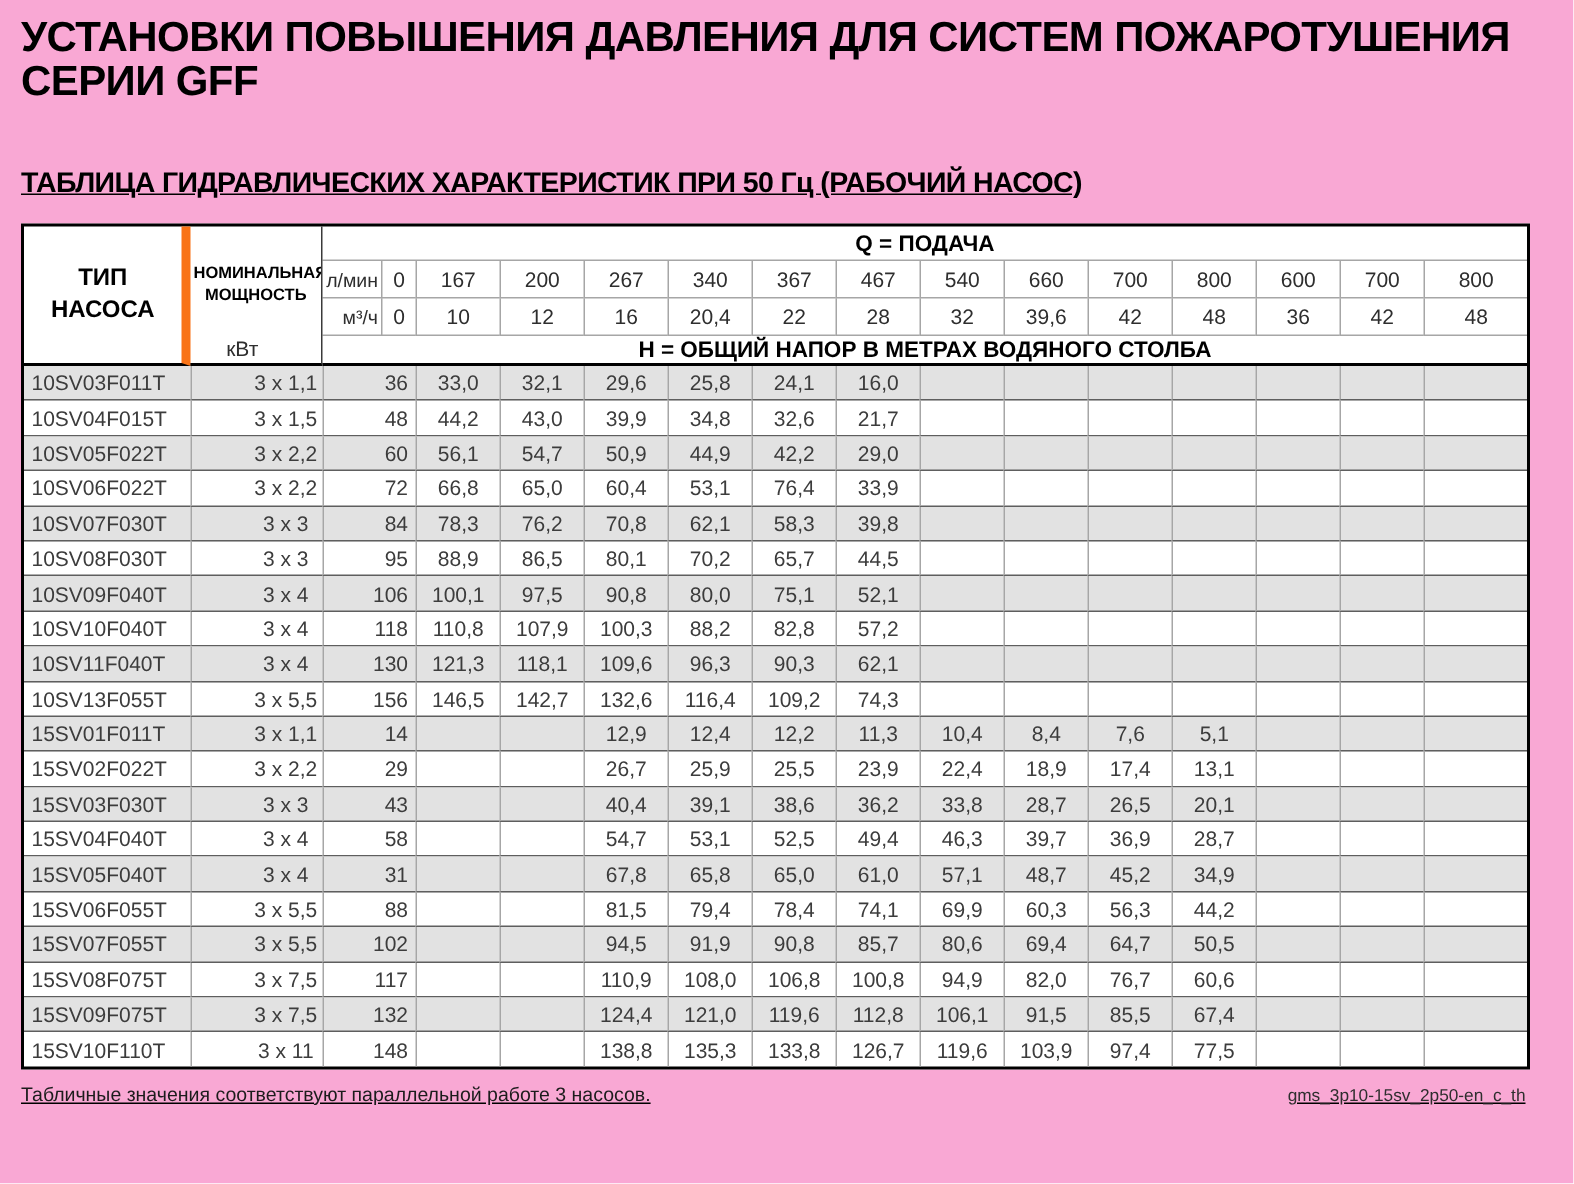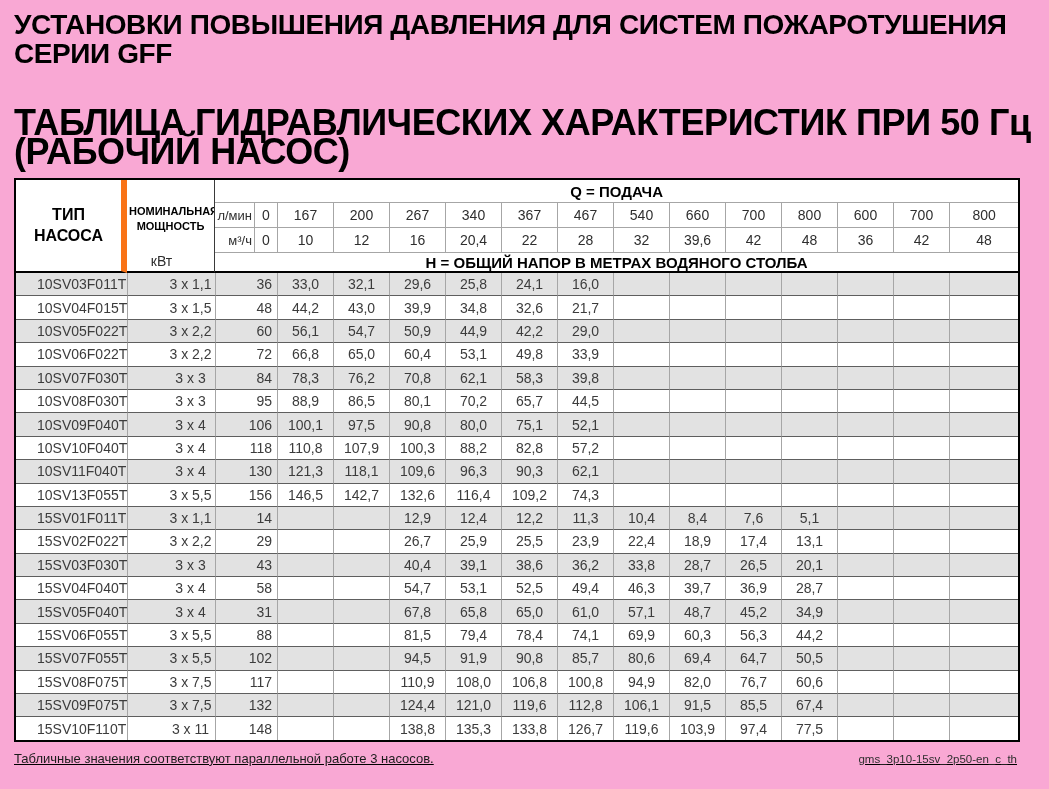--- a/index.html
+++ b/index.html
@@ -22,25 +22,26 @@
   .title {
     font-weight: bold;
     font-size: 28px;
     line-height: 29px;
     color: #000;
     letter-spacing: -0.4px;
     margin: 0;
   }
   .subtitle {
     font-weight: bold;
-    font-size: 36px;
+    font-size: 19px;
     line-height: 29px;
     color: #000;
     letter-spacing: -0.4px;
     margin: 40px 0 0 0;
+    text-decoration: underline;
   }
   table.hydro {
     margin-top: 12px;
     border-collapse: separate;
     border-spacing: 0;
     table-layout: fixed;
     width: 1003px;
     border: 2px solid var(--frame);
     background: #fff;
   }
@@ -118,21 +119,21 @@
   
   tbody td {
     height: 22.4px;
     font-size: 14px;
     color: #3c3c3c;
     vertical-align: middle;
     border-bottom: 1px solid var(--gridh);
   }
   tbody tr:last-child td { border-bottom: none; }
   tbody tr.stripe { background: var(--stripe); }
-  td.c-type { text-align: left;  padding-left: 21px; }
+  td.c-type { text-align: left;  padding-left: 5px; }
   td.c-pow  { text-align: center; border-left: 1px solid var(--gridv); padding-left: 40px; }
   td.c-q0   { text-align: right; padding-right: 5px; border-left: 1px solid var(--gridv); }
   td.c-num  { text-align: center; border-left: 1px solid var(--gridv); }
   
   .footer {
     width: 1003px;
     margin-top: 9px;
     display: flex;
     justify-content: space-between;
     align-items: baseline;
@@ -275,21 +276,21 @@
           <td class="c-num"></td>
         </tr>
         <tr>
           <td class="c-type">10SV06F022T</td>
           <td class="c-pow">3 х 2,2</td>
           <td class="c-q0" colspan="2">72</td>
           <td class="c-num">66,8</td>
           <td class="c-num">65,0</td>
           <td class="c-num">60,4</td>
           <td class="c-num">53,1</td>
-          <td class="c-num">49,8</td>
+          <td class="c-num">76,4</td>
           <td class="c-num">33,9</td>
           <td class="c-num"></td>
           <td class="c-num"></td>
           <td class="c-num"></td>
           <td class="c-num"></td>
           <td class="c-num"></td>
           <td class="c-num"></td>
           <td class="c-num"></td>
         </tr>
         <tr class="stripe">

